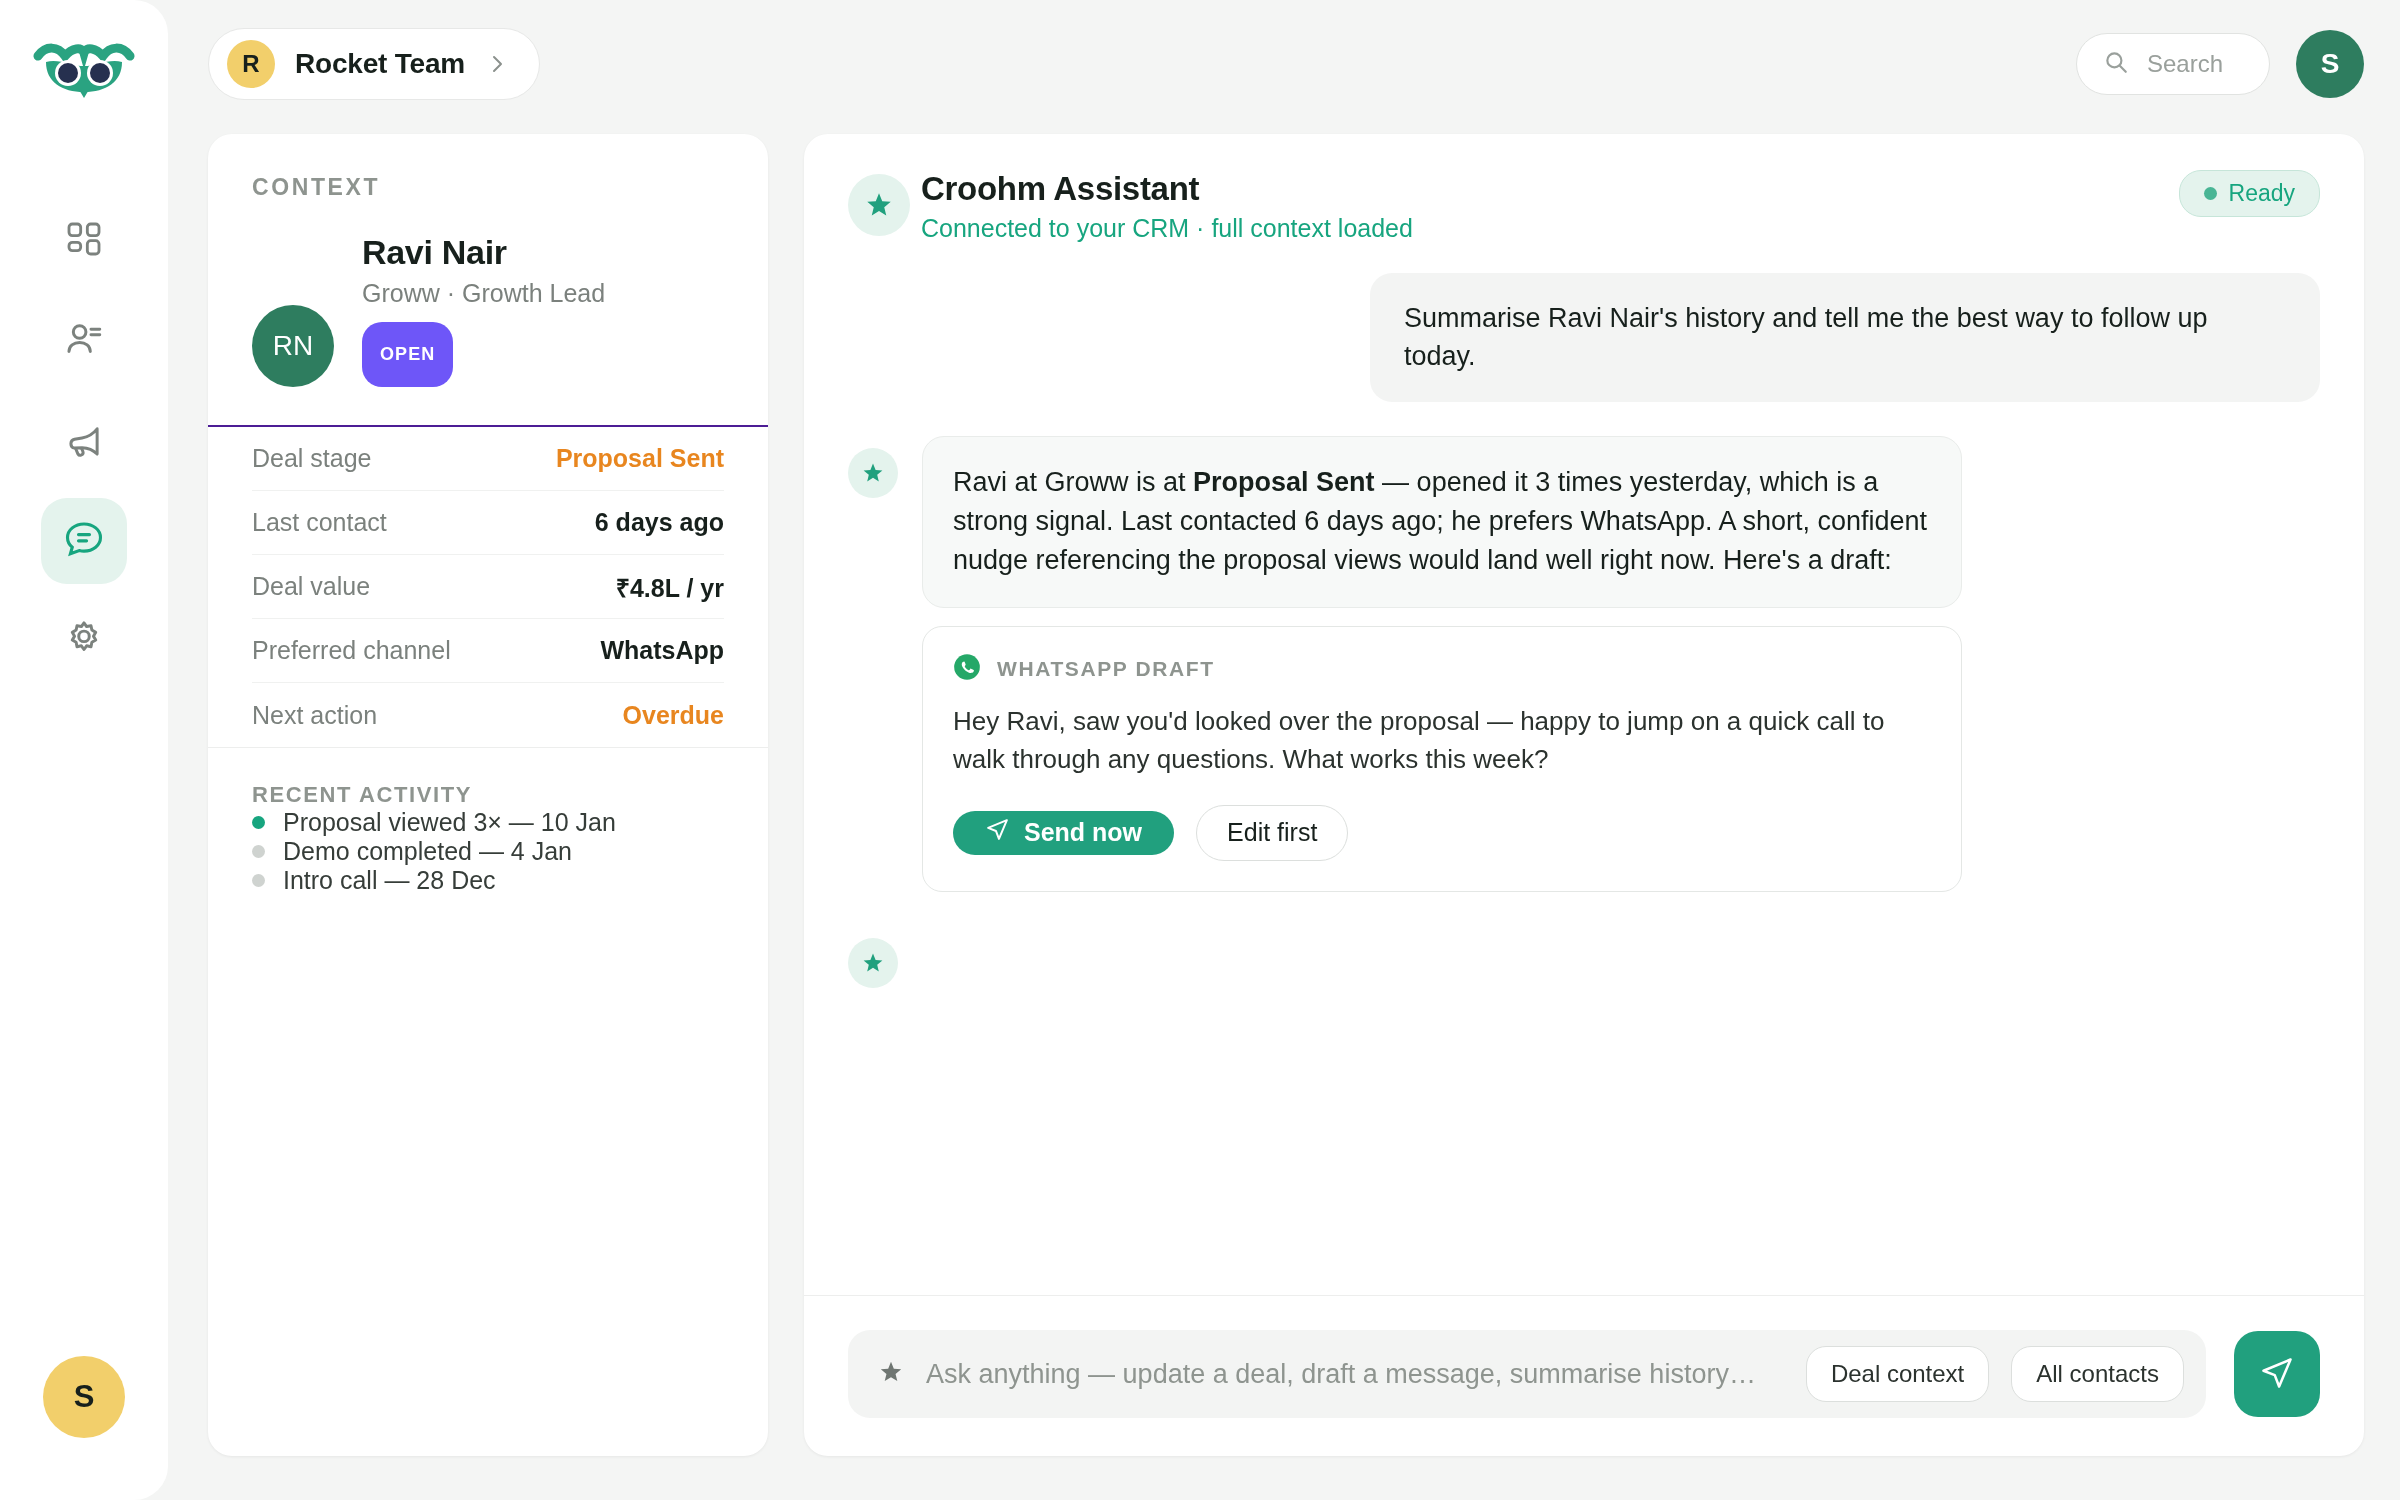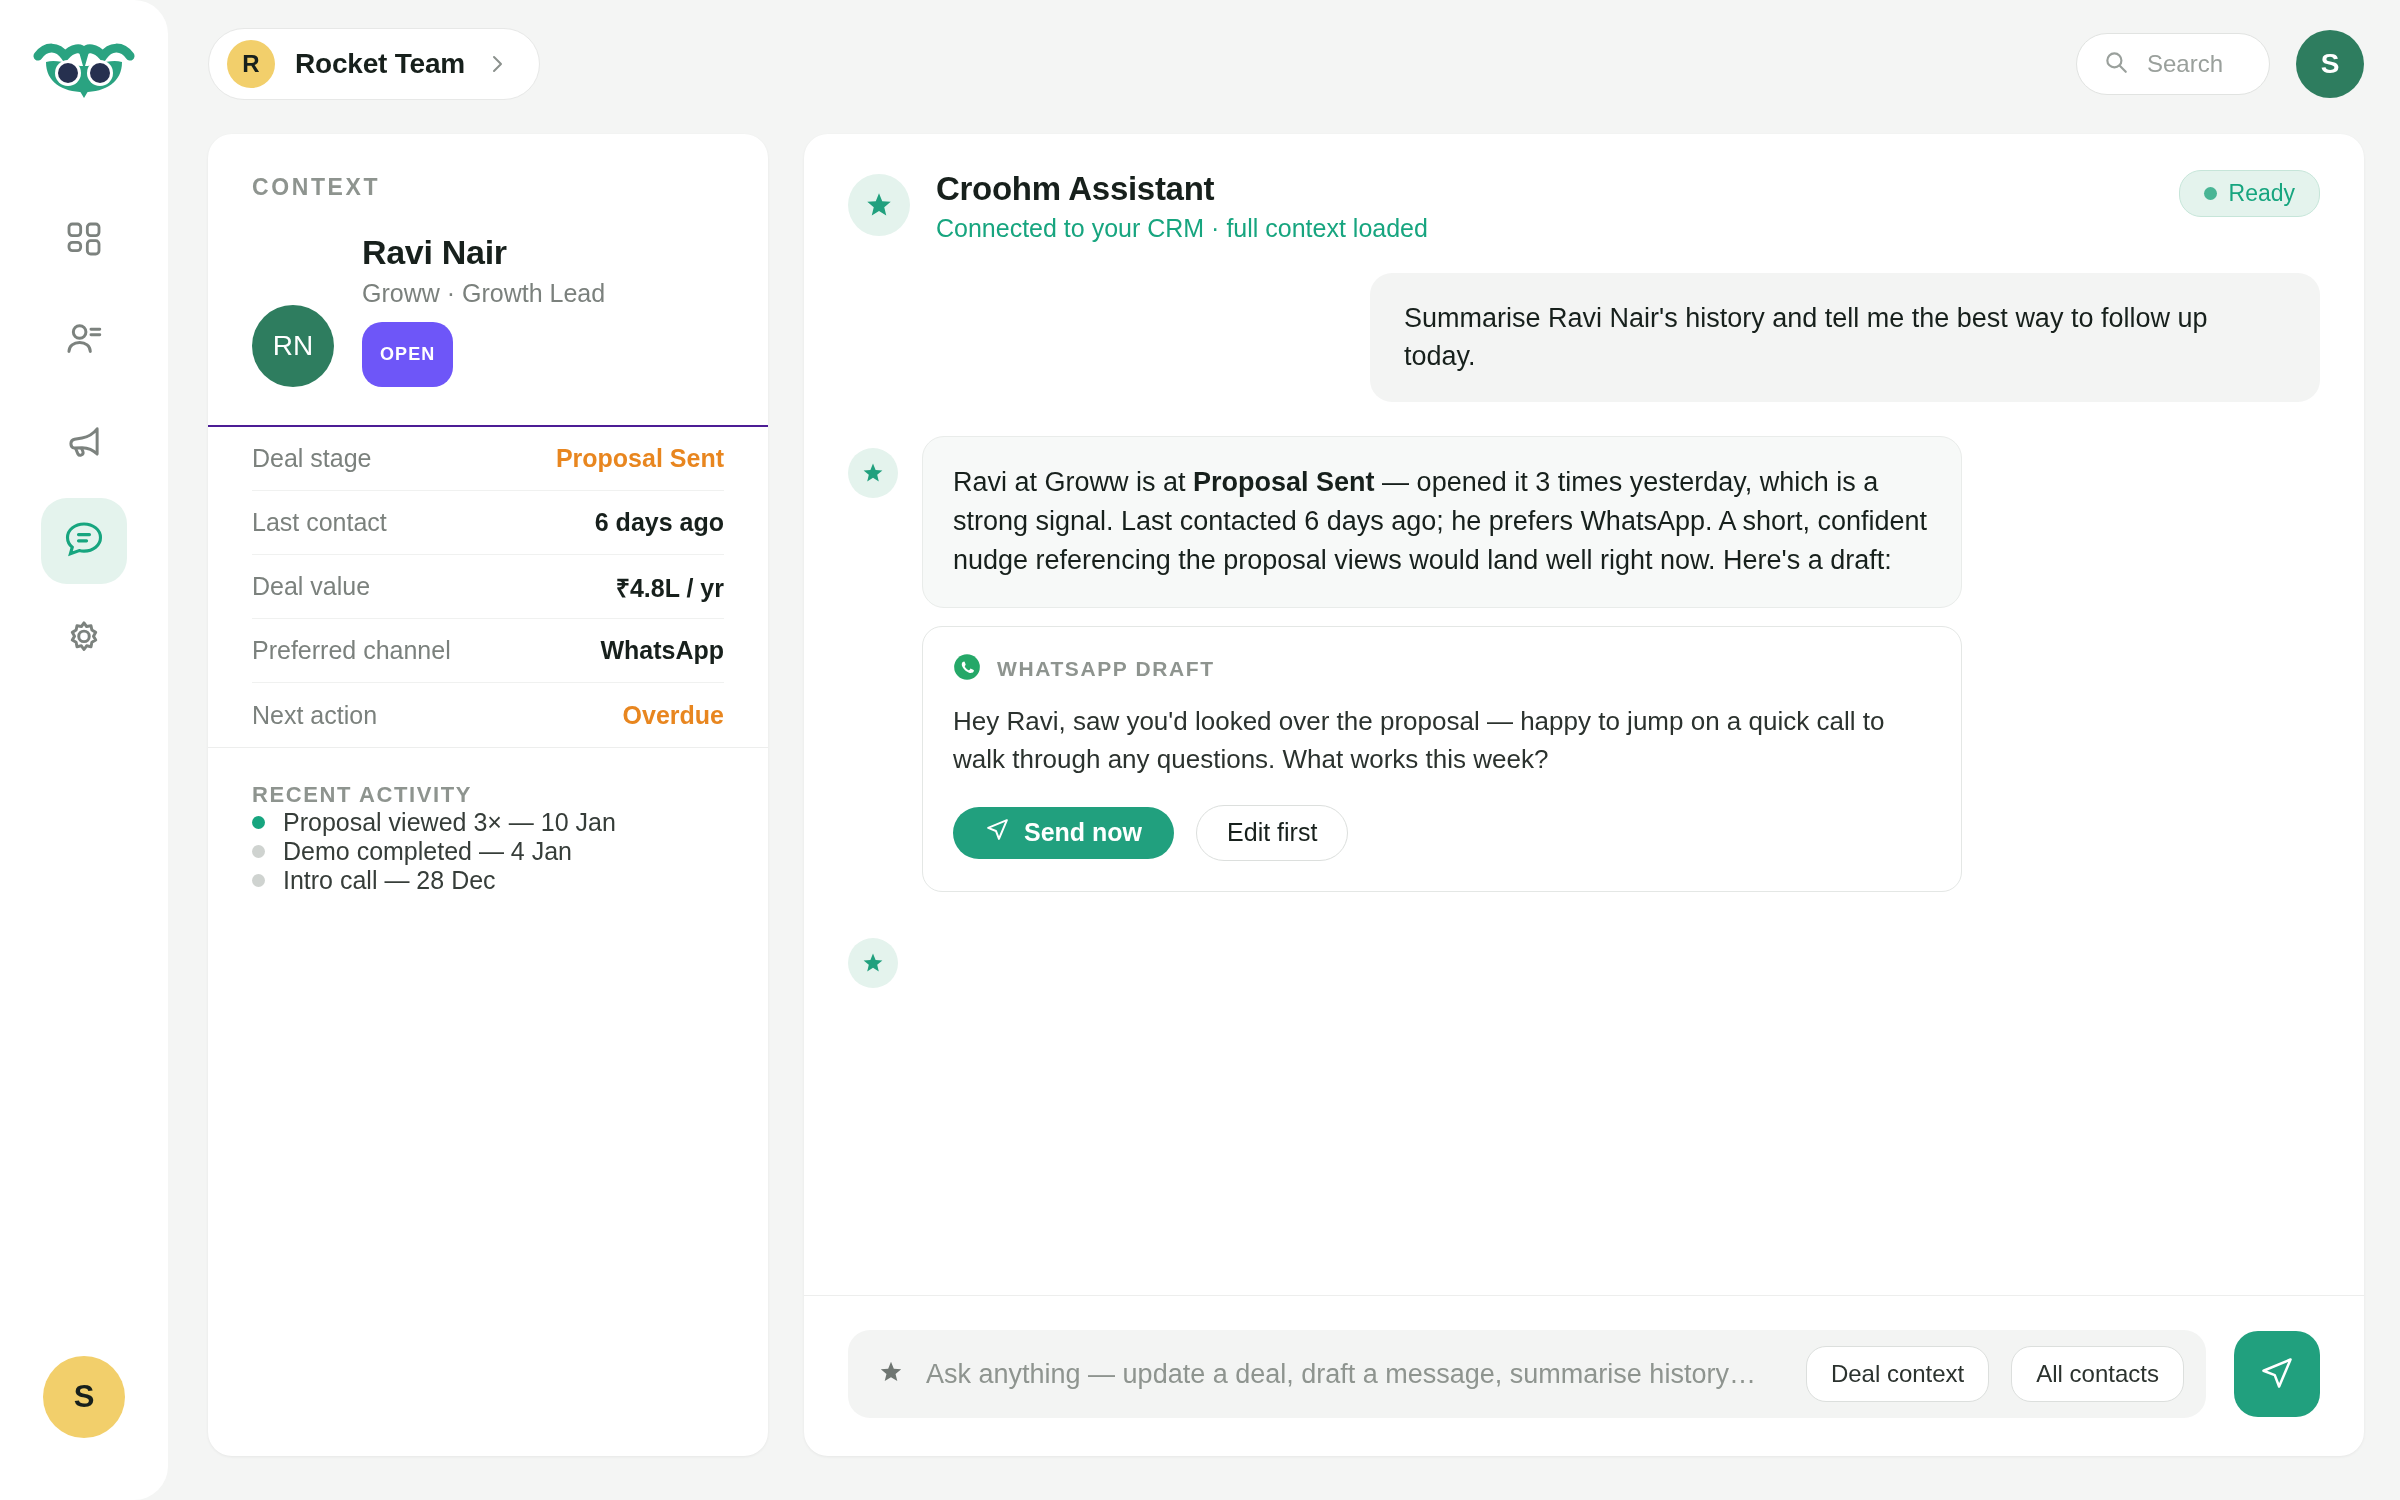--- a/index.html
+++ b/index.html
@@ -118,21 +118,21 @@
   .act-dot { width: 13px; height: 13px; border-radius: 50%; background: #cfd3d0; flex: 0 0 13px; }
   .act-dot.on { background: #17a57f; }
   .act-text { font-size: 25px; color: #363d39; }
 
   
   .chat-panel { flex: 1; display: flex; flex-direction: column; overflow: hidden; }
   .chat-head {
     display: flex; align-items: flex-start; justify-content: space-between;
     padding: 36px 44px 30px 44px;
   }
-  .chat-head-left { display: flex; align-items: flex-start; gap: 26px; }
+  .chat-head-left { display: flex; align-items: flex-start; gap: 11px; }
   .bot-badge {
     width: 62px; height: 62px; border-radius: 50%; background: #e4f3ed;
     display: flex; align-items: center; justify-content: center; flex: 0 0 62px;
     margin-top: 4px;
   }
   .bot-title { font-size: 33px; font-weight: 700; letter-spacing: -0.3px; }
   .bot-sub { font-size: 25px; color: #17a57f; margin-top: 6px; }
   .ready-pill {
     display: flex; align-items: center; gap: 12px;
     background: #e4f3ed; border: 1px solid #c6e5d9; border-radius: 22px;
@@ -168,21 +168,21 @@
   .draft-head { display: flex; align-items: center; gap: 16px; }
   .draft-label {
     font-size: 21px; font-weight: 700; letter-spacing: 1.6px; color: #8e948f;
     text-transform: uppercase;
   }
   .draft-body { font-size: 26px; line-height: 1.46; color: #2b322e; margin-top: 18px; }
   .draft-actions { display: flex; align-items: center; gap: 22px; margin-top: 26px; }
   .btn-send {
     display: flex; align-items: center; gap: 14px;
     background: #21a07e; color: #ffffff; border: none; border-radius: 28px;
-    height: 52px; padding: 0 32px; font-size: 25px; font-weight: 700;
+    height: 44px; padding: 0 32px; font-size: 25px; font-weight: 700;
     font-family: "Liberation Sans", sans-serif; cursor: pointer;
   }
   .btn-edit {
     background: #ffffff; color: #17201c; border: 1px solid #dcdfdd; border-radius: 28px;
     height: 56px; padding: 0 30px; font-size: 25px;
     font-family: "Liberation Sans", sans-serif; cursor: pointer;
   }
 
   .done-card {
     display: flex; align-items: center; gap: 22px;

